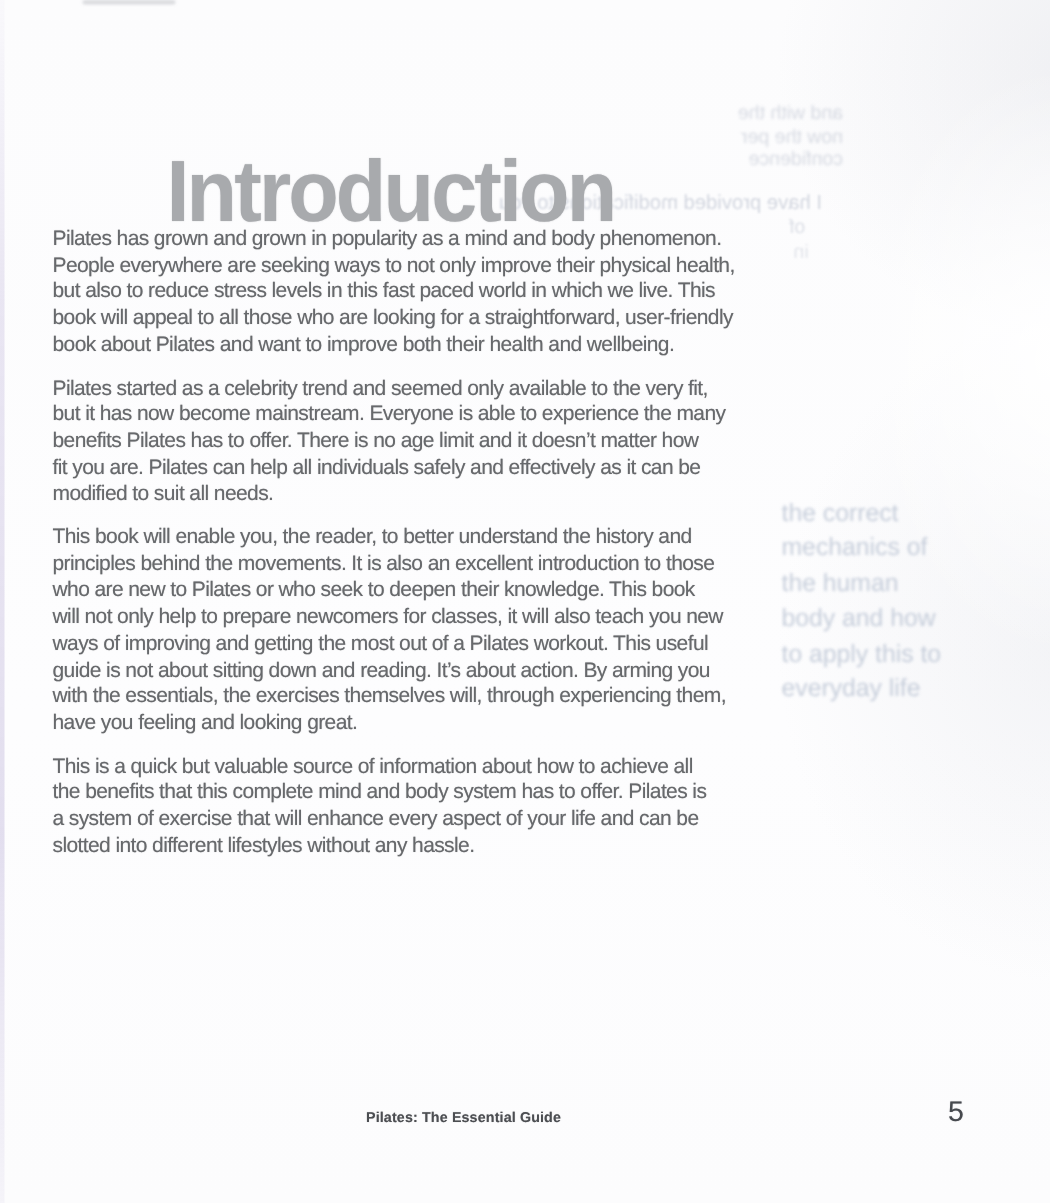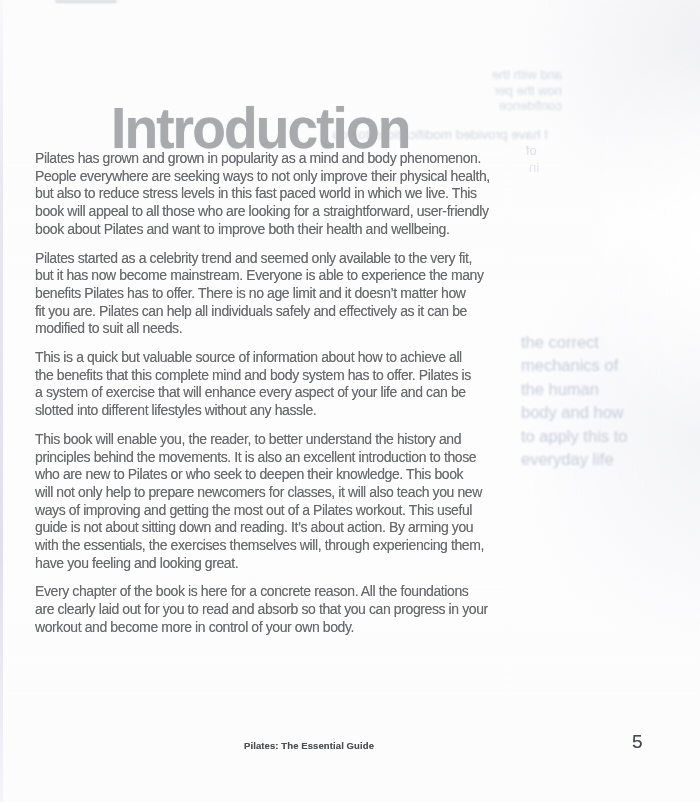--- a/index.html
+++ b/index.html
@@ -133,33 +133,30 @@
     <p>Pilates has grown and grown in popularity as a mind and body phenomenon.
 People everywhere are seeking ways to not only improve their physical health,
 but also to reduce stress levels in this fast paced world in which we live. This
 book will appeal to all those who are looking for a straightforward, user-friendly
 book about Pilates and want to improve both their health and wellbeing.</p>
     <p>Pilates started as a celebrity trend and seemed only available to the very fit,
 but it has now become mainstream. Everyone is able to experience the many
 benefits Pilates has to offer. There is no age limit and it doesn’t matter how
 fit you are. Pilates can help all individuals safely and effectively as it can be
 modified to suit all needs.</p>
-    <p>This is a quick but valuable source of information about how to achieve all
-the benefits that this complete mind and body system has to offer. Pilates is
-a system of exercise that will enhance every aspect of your life and can be
-slotted into different lifestyles without any hassle.</p>
     <p>This book will enable you, the reader, to better understand the history and
 principles behind the movements. It is also an excellent introduction to those
 who are new to Pilates or who seek to deepen their knowledge. This book
 will not only help to prepare newcomers for classes, it will also teach you new
 ways of improving and getting the most out of a Pilates workout. This useful
 guide is not about sitting down and reading. It’s about action. By arming you
 with the essentials, the exercises themselves will, through experiencing them,
 have you feeling and looking great.</p>
-    <p>Every chapter of the book is here for a concrete reason. All the foundations
-are clearly laid out for you to read and absorb so that you can progress in your
-workout and become more in control of your own body.</p>
+    <p>This is a quick but valuable source of information about how to achieve all
+the benefits that this complete mind and body system has to offer. Pilates is
+a system of exercise that will enhance every aspect of your life and can be
+slotted into different lifestyles without any hassle.</p>
   </div>
 
   <div class="footer-book-title">Pilates: The Essential Guide</div>
   <div class="footer-page-number">5</div>
 
 </div>
 
 </body></html>

